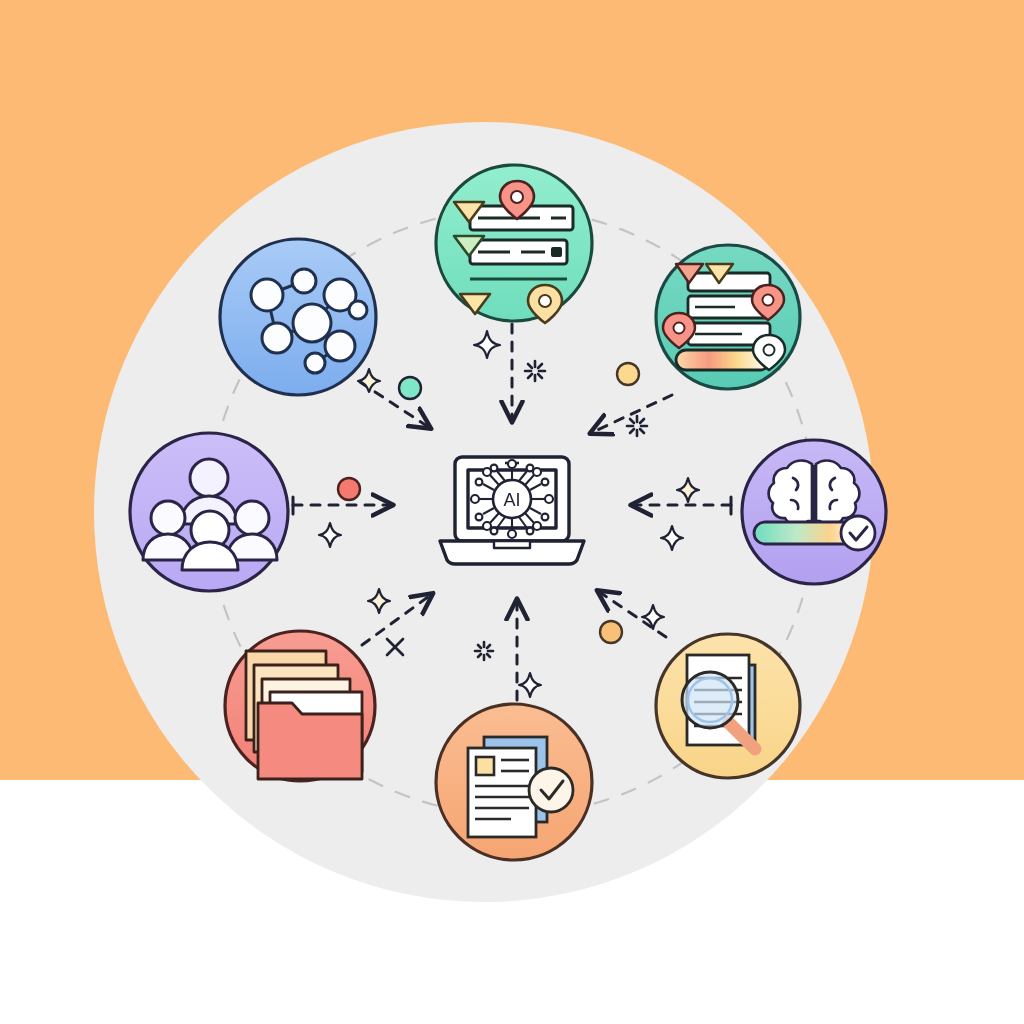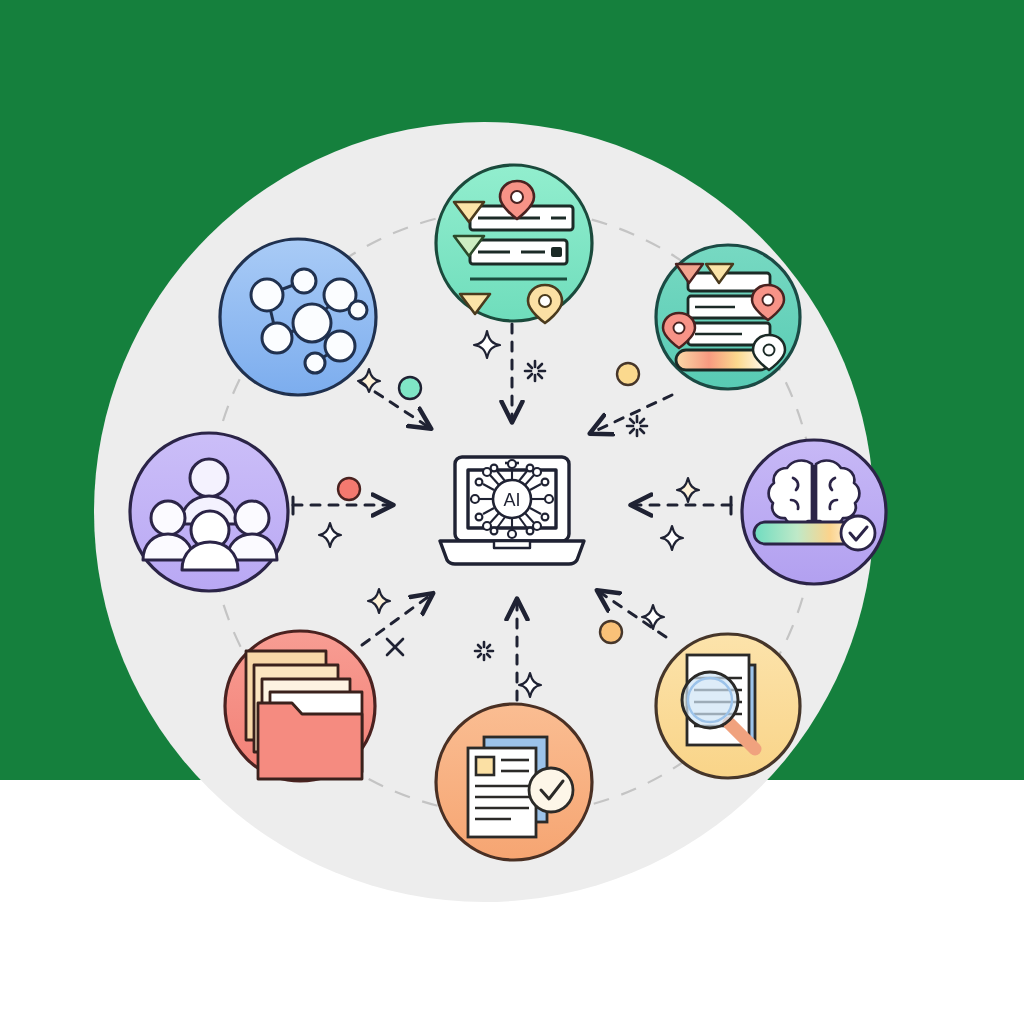--- a/index.html
+++ b/index.html
@@ -7,21 +7,21 @@
     padding: 0;
     width: 1024px;
     height: 1024px;
     overflow: hidden;
     font-family: "Liberation Sans", sans-serif;
   }
   #stage {
     position: relative;
     width: 1024px;
     height: 780px;
-    background: #15803d;
+    background: #fdba74;
   }
   #diagram {
     position: absolute;
     inset: 0;
     width: 1024px;
     height: 1024px;
   }
 </style>
 </head>
 <body>

